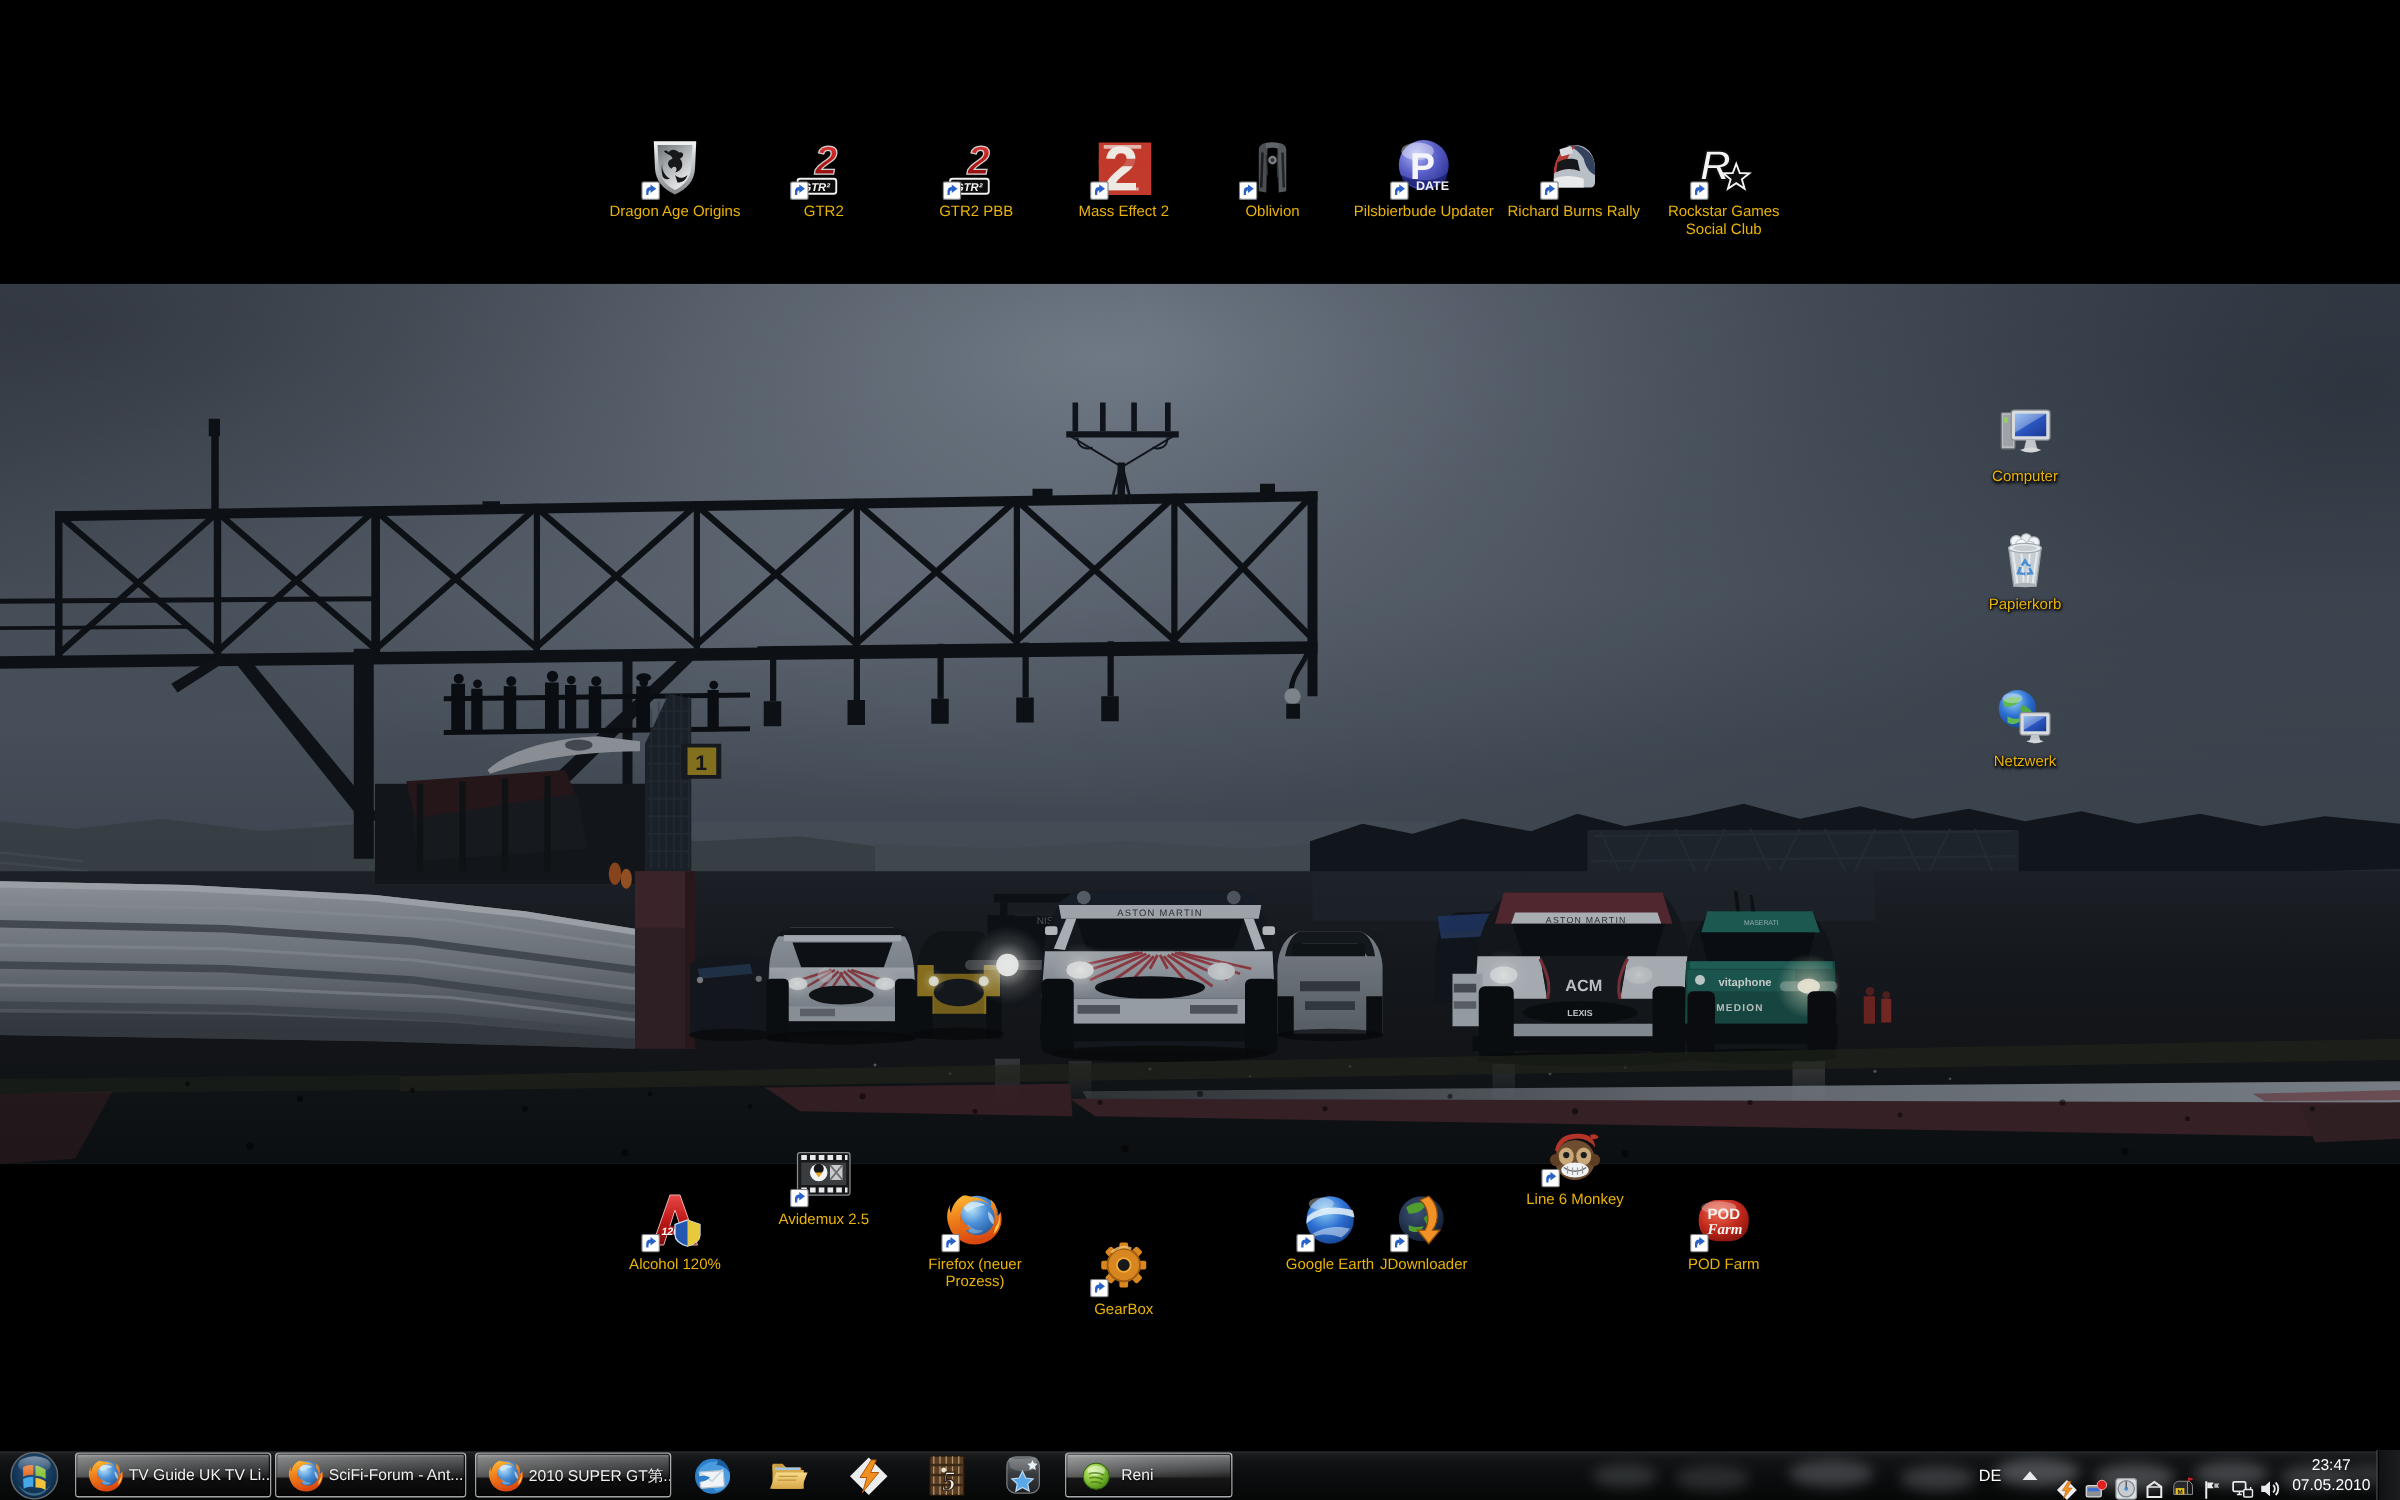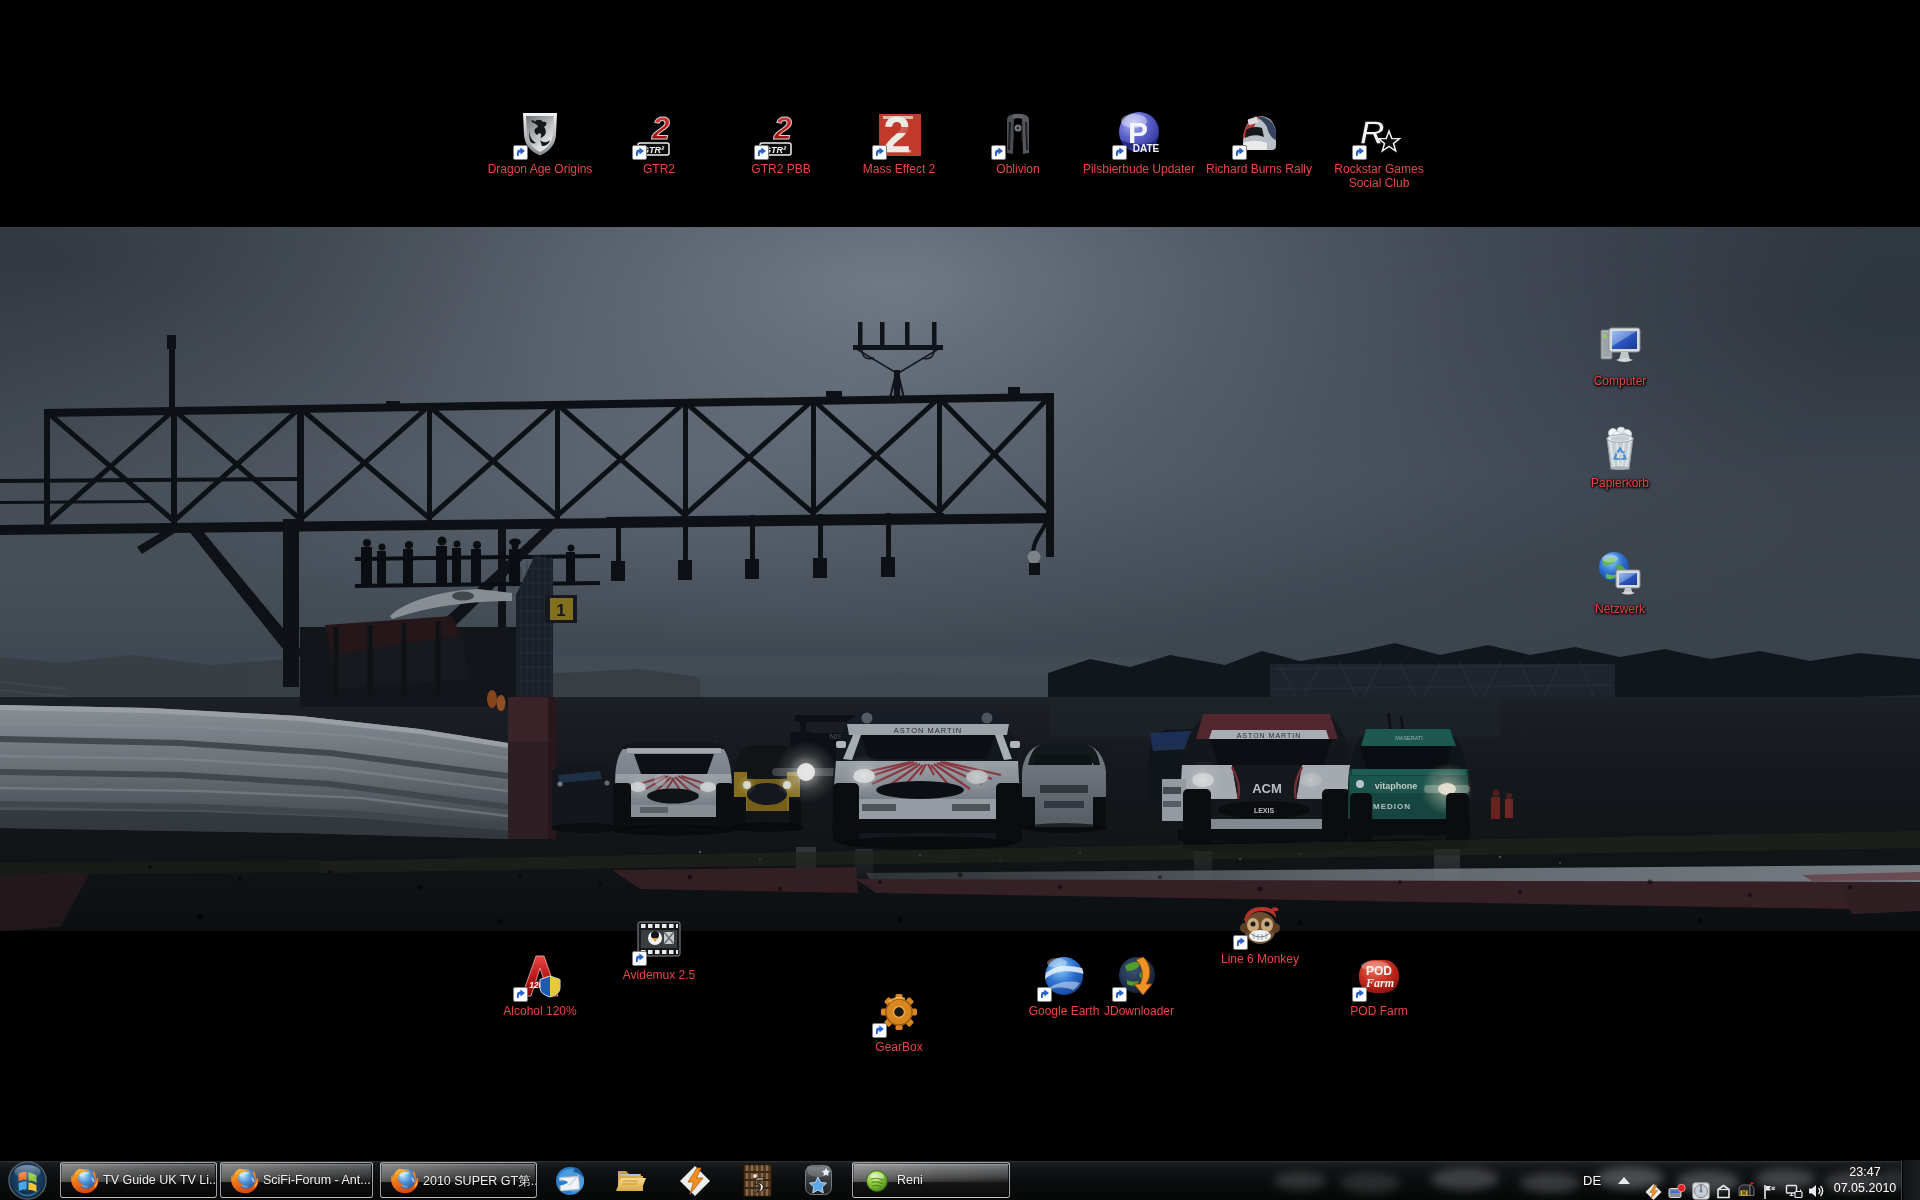--- a/index.html
+++ b/index.html
@@ -1,20 +1,20 @@
 <!DOCTYPE html>
 <html><head>
 <meta charset="utf-8">
 <style>
 html,body{margin:0;padding:0;width:1920px;height:1200px;background:#000;overflow:hidden;
 font-family:"Liberation Sans",sans-serif;}
 #desk{position:absolute;left:0;top:0;width:1920px;height:1200px;background:#000;}
 #wall{position:absolute;left:0;top:227px;width:1920px;height:704px;}
 .ico{position:absolute;width:120px;text-align:center;}
-.lbl{margin-top:4px;font-size:12px;line-height:14px;color:#ef4444;
+.lbl{margin-top:4px;font-size:12px;line-height:14px;color:#eab308;
 text-shadow:0 0 2px #000,0 1px 3px #000,1px 1px 2px #000;}
 .iwrap{position:relative;width:48px;height:48px;margin:0 auto;}
 .iwrap svg.mainic{position:absolute;left:0;top:0;}
 .sc{position:absolute;left:-3px;top:35px;width:15px;height:15px;}
 #taskbar{position:absolute;left:0;top:1160px;width:1920px;height:40px;
 background:linear-gradient(180deg,#303335 0,#1a1c1e 2px,#121314 8px,#0b0c0d 55%,#060707 100%);
 border-top:1px solid #000;box-sizing:border-box;}
 .tbtn{position:absolute;top:1162px;height:36px;border-radius:3px;
 border:1px solid rgba(205,210,215,0.75);box-sizing:border-box;
 background:linear-gradient(180deg,#8f9091 0%,#58595a 9%,#2c2d2e 42%,#101011 58%,#050505 100%);
@@ -849,20 +849,31 @@
 <path d="M17,22 L23,22 L20,26 Z" fill="#e8a020"></path>
 <rect x="29" y="16" width="10" height="12" fill="#c8cacb"></rect>
 <path d="M29,16 L39,28 M39,16 L29,28" stroke="#6a6d70" stroke-width="1.5"></path>
 </svg>
 <svg class="sc" viewBox="0 0 15 15">
           <use href="#scut"></use>
         </svg>
 </div>
 <div class="lbl">Avidemux 2.5</div>
 </div>
+<div class="ico" style="left:715px;top:952px;width:130px">
+<div class="iwrap">
+<svg class="mainic" width="48" height="48" viewBox="0 0 32 32">
+          <use href="#ffx"></use>
+        </svg>
+<svg class="sc" viewBox="0 0 15 15">
+          <use href="#scut"></use>
+        </svg>
+</div>
+<div class="lbl">Firefox (neuer<br>Prozess)</div>
+</div>
 <div class="ico" style="left:839px;top:988px">
 <div class="iwrap">
 <svg class="mainic" width="48" height="48" viewBox="0 0 48 48">
 <g fill="#d8861f">
 <circle cx="24" cy="24" r="13"></circle>
 <g transform="rotate(0 24 24)">
               <rect x="20.5" y="6" width="7" height="8" rx="1.5"></rect>
             </g>
 <g transform="rotate(45 24 24)">
               <rect x="20.5" y="6" width="7" height="8" rx="1.5"></rect>
@@ -1063,21 +1074,21 @@
           <stop offset="0.45" stop-color="#3a3d40"></stop>
           <stop offset="1" stop-color="#1e2022"></stop>
         </linearGradient>
       </defs>
 <rect x="1.5" y="1.5" width="26" height="29" rx="7" fill="url(#starbg)" stroke="#787c80" stroke-width="1"></rect>
 <path d="M3,2 C10,4 18,3 25,2 C26,6 25,10 22,12 C15,14 8,13 4,10 Z" fill="#ffffff" opacity="0.18"></path>
 <path d="M14,13 L16.6,18.4 L22.5,19.1 L18.2,23.1 L19.3,28.9 L14,26 L8.7,28.9 L9.8,23.1 L5.5,19.1 L11.4,18.4 Z" fill="#5aa8e8" stroke="#bcd8f0" stroke-width="1"></path>
 <path d="M22,4 L23.3,6.6 L26.2,7 L24.1,9 L24.6,11.9 L22,10.5 L19.4,11.9 L19.9,9 L17.8,7 L20.7,6.6 Z" fill="#e8f0f8"></path>
 </svg>
 
-<div class="tbtn" style="left:852px;width:158px;background:linear-gradient(180deg,#a6a7a8 0%,#6e6f70 9%,#3a3b3c 42%,#161617 58%,#0a0a0a 100%)">
+<div class="tbtn" style="left:852px;width:134px;background:linear-gradient(180deg,#a6a7a8 0%,#6e6f70 9%,#3a3b3c 42%,#161617 58%,#0a0a0a 100%)">
 <div class="sheen"></div>
 <svg width="24" height="24" viewBox="0 0 24 24" style="left:12px;top:6px">
 <defs>
           <radialGradient id="renig" cx="0.35" cy="0.3" r="0.75">
             <stop offset="0" stop-color="#cff07e"></stop>
             <stop offset="0.5" stop-color="#8cc83e"></stop>
             <stop offset="1" stop-color="#4a8a14"></stop>
           </radialGradient>
         </defs>
 <circle cx="12" cy="12" r="10.5" fill="url(#renig)" stroke="#2e5a0a" stroke-width="0.8"></circle>

